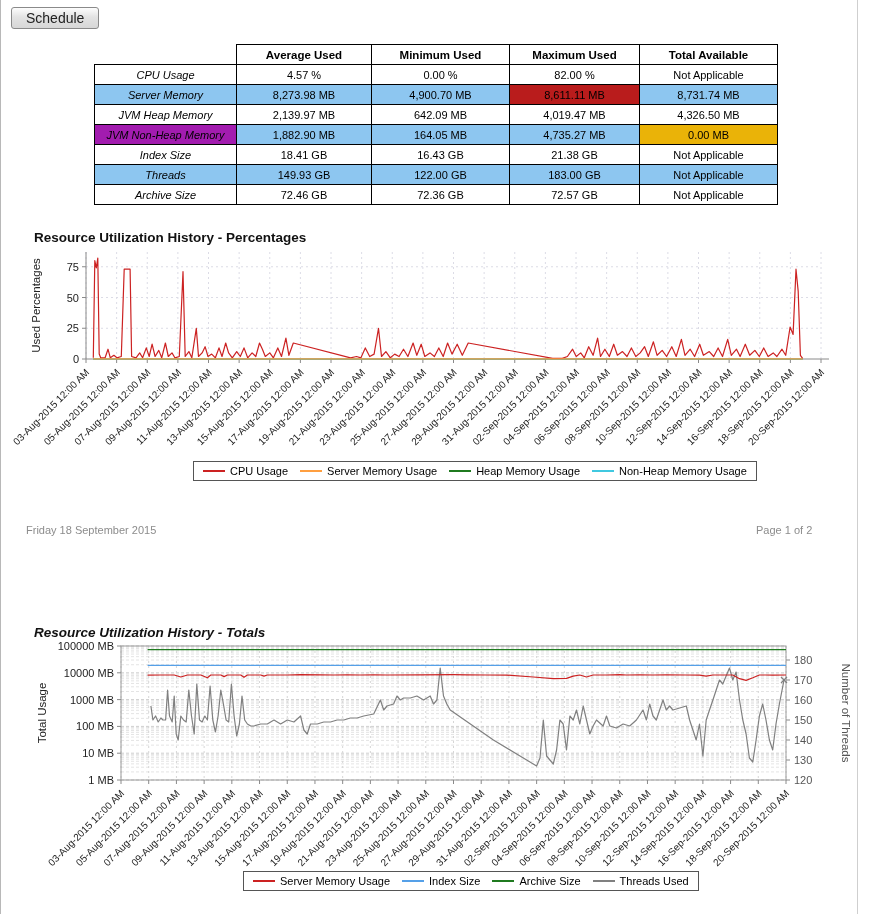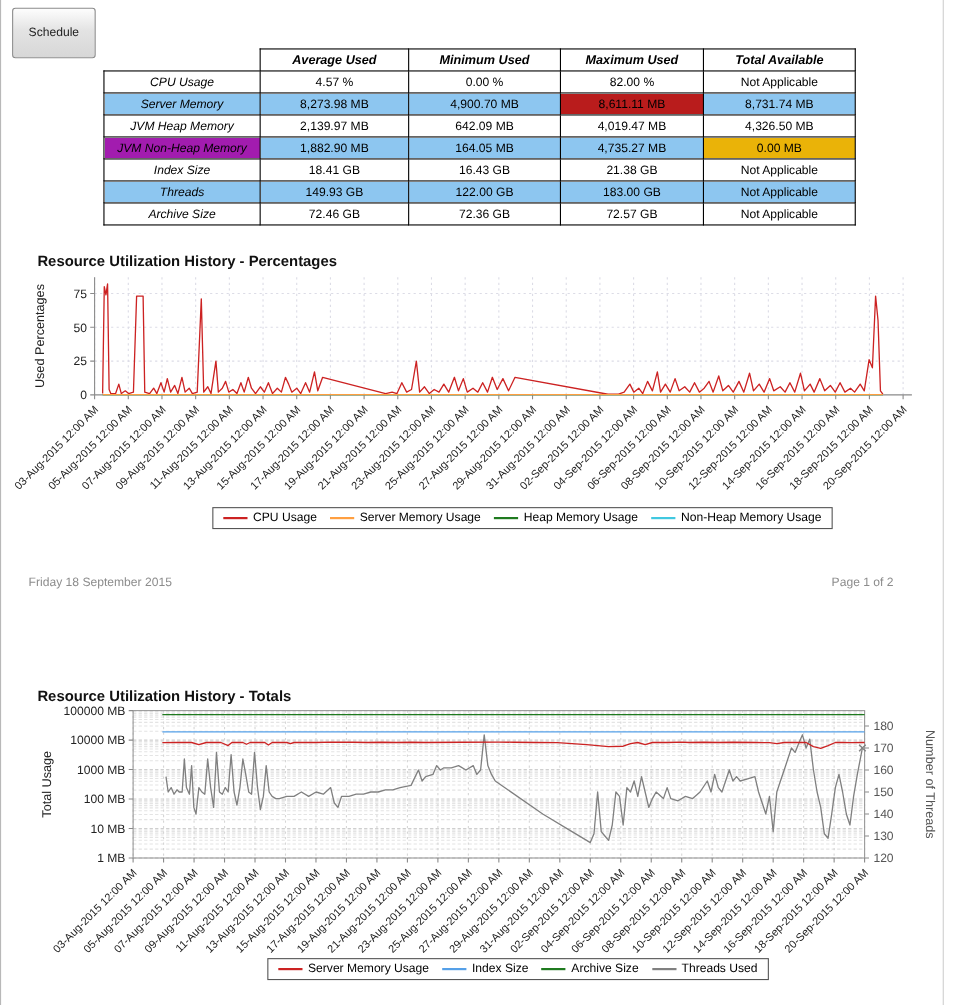--- a/index.html
+++ b/index.html
@@ -1,28 +1,28 @@
 <!DOCTYPE html>
 <html><head>
 <meta charset="utf-8">
 <style>
   html,body{margin:0;padding:0;background:#fff;}
   body{font-family:"Liberation Sans","DejaVu Sans",sans-serif;color:#000;}
   #page{position:relative;width:869px;height:914px;background:#fff;overflow:hidden;
         border-left:1px solid #b8b8b8;box-sizing:border-box;}
   #right-edge{position:absolute;top:0;left:856px;width:1px;height:914px;background:#cfcfcf;}
   
-  .btn{position:absolute;left:10px;top:7px;padding:16px 14px;font-size:11px;color:#222;
+  .btn{position:absolute;left:10px;top:7px;padding:2px 14px;font-size:14px;color:#222;
        background:linear-gradient(#fdfdfd,#e3e3e3 45%,#d7d7d7);border:1px solid #8a8a8a;
        border-radius:3px;cursor:pointer;font-family:inherit;}
   
   table.stats{position:absolute;left:93px;top:44px;border-collapse:collapse;table-layout:fixed;}
   table.stats td,table.stats th{border:1px solid #000;text-align:center;height:19px;
        font-size:11px;font-weight:normal;padding:0 2px;overflow:hidden;white-space:nowrap;}
-  table.stats th{font-weight:bold;font-style:italic;font-size:11.5px;}
+  table.stats th{font-weight:bold;font-size:11.5px;}
   table.stats th.empty{border:none;background:#fff;}
   table.stats td.lbl{font-style:italic;}
   
   .chart-title{position:absolute;font-size:13.5px;font-weight:bold;color:#111;}
   
   .legend{position:absolute;display:inline-flex;align-items:center;gap:12px;
           border:1px solid #555;background:#fff;padding:3px 9px;font-size:11px;white-space:nowrap;}
   .leg-item{display:inline-flex;align-items:center;gap:5px;}
   .leg-line{display:inline-block;width:22px;height:0;border-top:2px solid #000;}
   
@@ -217,21 +217,21 @@
       </span>
       <span class="leg-item">
         <span class="leg-line" style="border-top-color: rgb(64, 200, 224);"></span>
         <span>Non-Heap Memory Usage</span>
       </span>
     </div>
 
   <div class="foot" style="left:25px;top:510px;">Friday 18 September 2015</div>
   <div class="foot" style="left:755px;top:510px;text-align:right;">Page 1 of 2</div>
 
-  <div class="chart-title" style="left:33px;top:625px;">Resource Utilization History - Totals</div>
+  <div class="chart-title" style="left:33px;top:625px;font-style:italic;">Resource Utilization History - Totals</div>
   <svg id="chart2-svg" style="left:25px;top:640px;" width="844" height="270">
       <line x1="95" y1="140" x2="760" y2="140" stroke="#cfcfcf" stroke-dasharray="3,2"></line>
       <line x1="95" y1="131.9323961162053" x2="760" y2="131.9323961162053" stroke="#e4e4e4" stroke-dasharray="3,2"></line>
       <line x1="95" y1="127.21315037351305" x2="760" y2="127.21315037351305" stroke="#e4e4e4" stroke-dasharray="3,2"></line>
       <line x1="95" y1="123.86479223241061" x2="760" y2="123.86479223241061" stroke="#e4e4e4" stroke-dasharray="3,2"></line>
       <line x1="95" y1="121.26760388379469" x2="760" y2="121.26760388379469" stroke="#e4e4e4" stroke-dasharray="3,2"></line>
       <line x1="95" y1="119.14554648971836" x2="760" y2="119.14554648971836" stroke="#e4e4e4" stroke-dasharray="3,2"></line>
       <line x1="95" y1="117.35137252761791" x2="760" y2="117.35137252761791" stroke="#e4e4e4" stroke-dasharray="3,2"></line>
       <line x1="95" y1="115.79718834861592" x2="760" y2="115.79718834861592" stroke="#e4e4e4" stroke-dasharray="3,2"></line>
       <line x1="95" y1="114.42630074702609" x2="760" y2="114.42630074702609" stroke="#e4e4e4" stroke-dasharray="3,2"></line>

